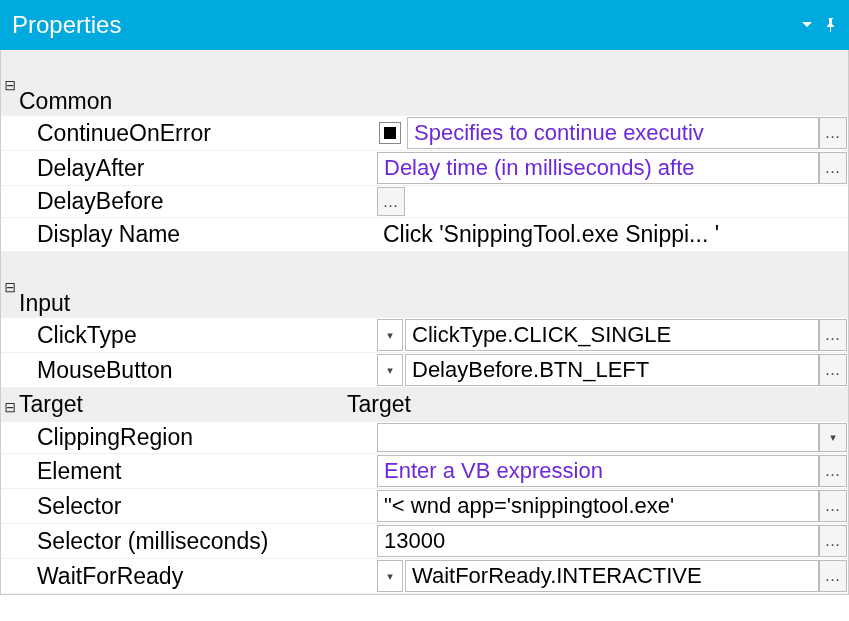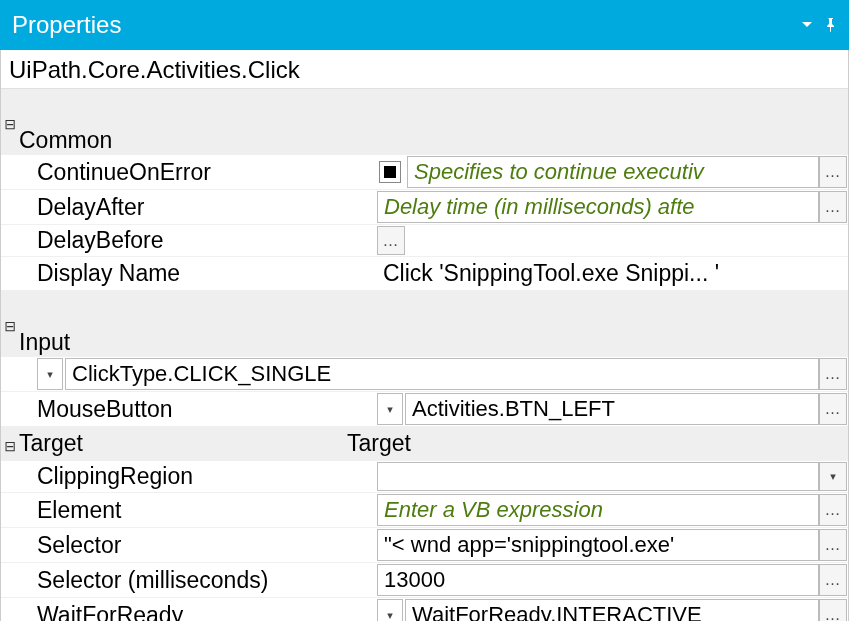--- a/index.html
+++ b/index.html
@@ -89,22 +89,21 @@
       padding: 2px 6px;
       font-size: 22px;
       display: flex;
       align-items: center;
       overflow: hidden;
       white-space: nowrap;
       margin: 1px 0;
       background: #fff;
     }
     .placeholder {
-      color: #4d7c0f;
-      font-style: italic;
+      color: #6d28d9;
     }
     .checkbox-sq {
       width: 22px;
       height: 22px;
       border: 1px solid #888;
       margin: 0 6px 0 2px;
       display: flex;
       align-items: center;
       justify-content: center;
       flex: 0 0 22px;
@@ -152,21 +151,20 @@
       </svg>
   </span>
   <span class="titlebar-icon">
     <svg width="12" height="14" viewBox="0 0 12 14">
         <path d="M4 0 h4 v1 h-1 v5 l2 2 v1 h-3 v5 h-0.5 l-0.5 -1 v-4 h-3 v-1 l2 -2 v-5 h-1 z" fill="#fff"></path>
       </svg>
   </span>
 </div>
 
 <div class="content">
-  <div class="object-name">UiPath.Core.Activities.Click</div>
 
   <div class="row group">
     <div class="expander">⊟</div>
     <div class="label-col group-label">Common</div>
   </div>
 
   <div class="row">
     <div class="indent-2"></div>
     <div class="label-col">ContinueOnError</div>
     <div class="value-col">
@@ -203,33 +201,34 @@
     </div>
   </div>
 
   <div class="row group">
     <div class="expander">⊟</div>
     <div class="label-col group-label">Input</div>
   </div>
 
   <div class="row">
     <div class="indent-2"></div>
+    <div class="label-col">ClickType</div>
     <div class="value-col">
       <div class="dropdown-left">▾</div>
       <div class="input-box">ClickType.CLICK_SINGLE</div>
       <div class="btn-side ellipsis">…</div>
     </div>
   </div>
 
   <div class="row">
     <div class="indent-2"></div>
     <div class="label-col">MouseButton</div>
     <div class="value-col">
       <div class="dropdown-left">▾</div>
-      <div class="input-box">Activities.BTN_LEFT</div>
+      <div class="input-box">DelayBefore.BTN_LEFT</div>
       <div class="btn-side ellipsis">…</div>
     </div>
   </div>
 
   <div class="row group">
     <div class="expander">⊟</div>
     <div class="label-col" style="flex:0 0 322px">Target</div>
     <div class="value-col">
       <div class="value-text">Target</div>
     </div>

